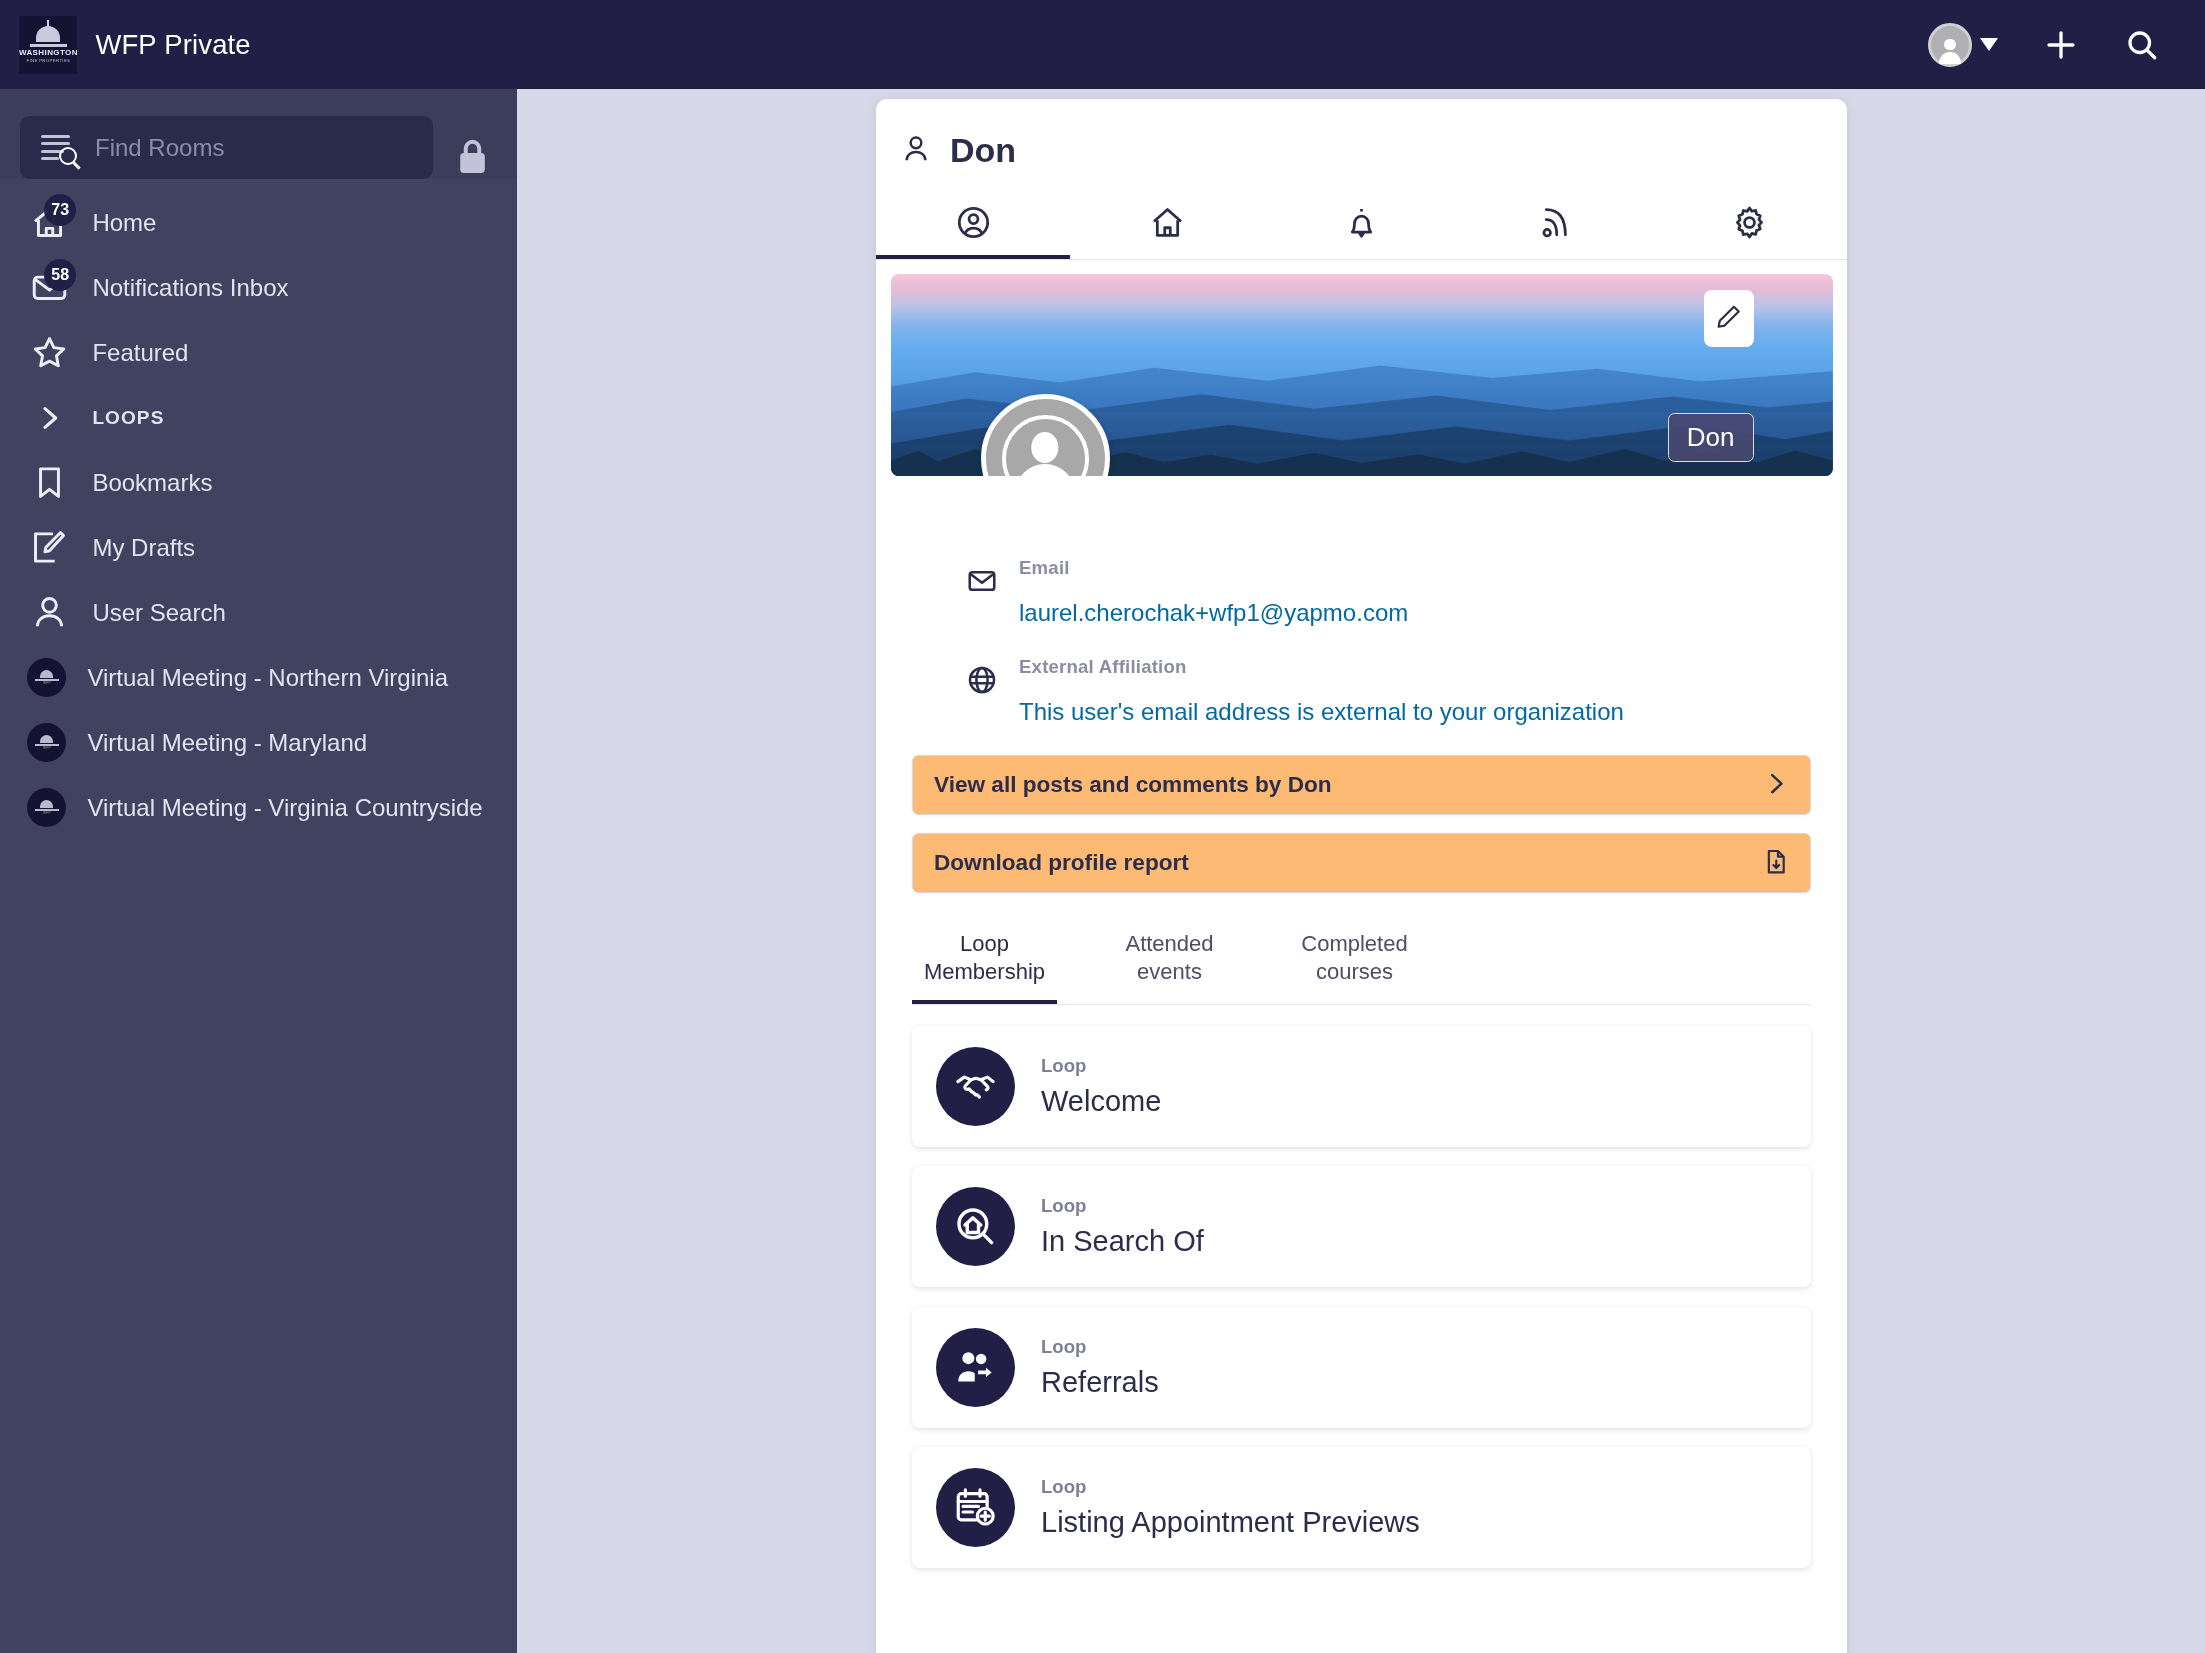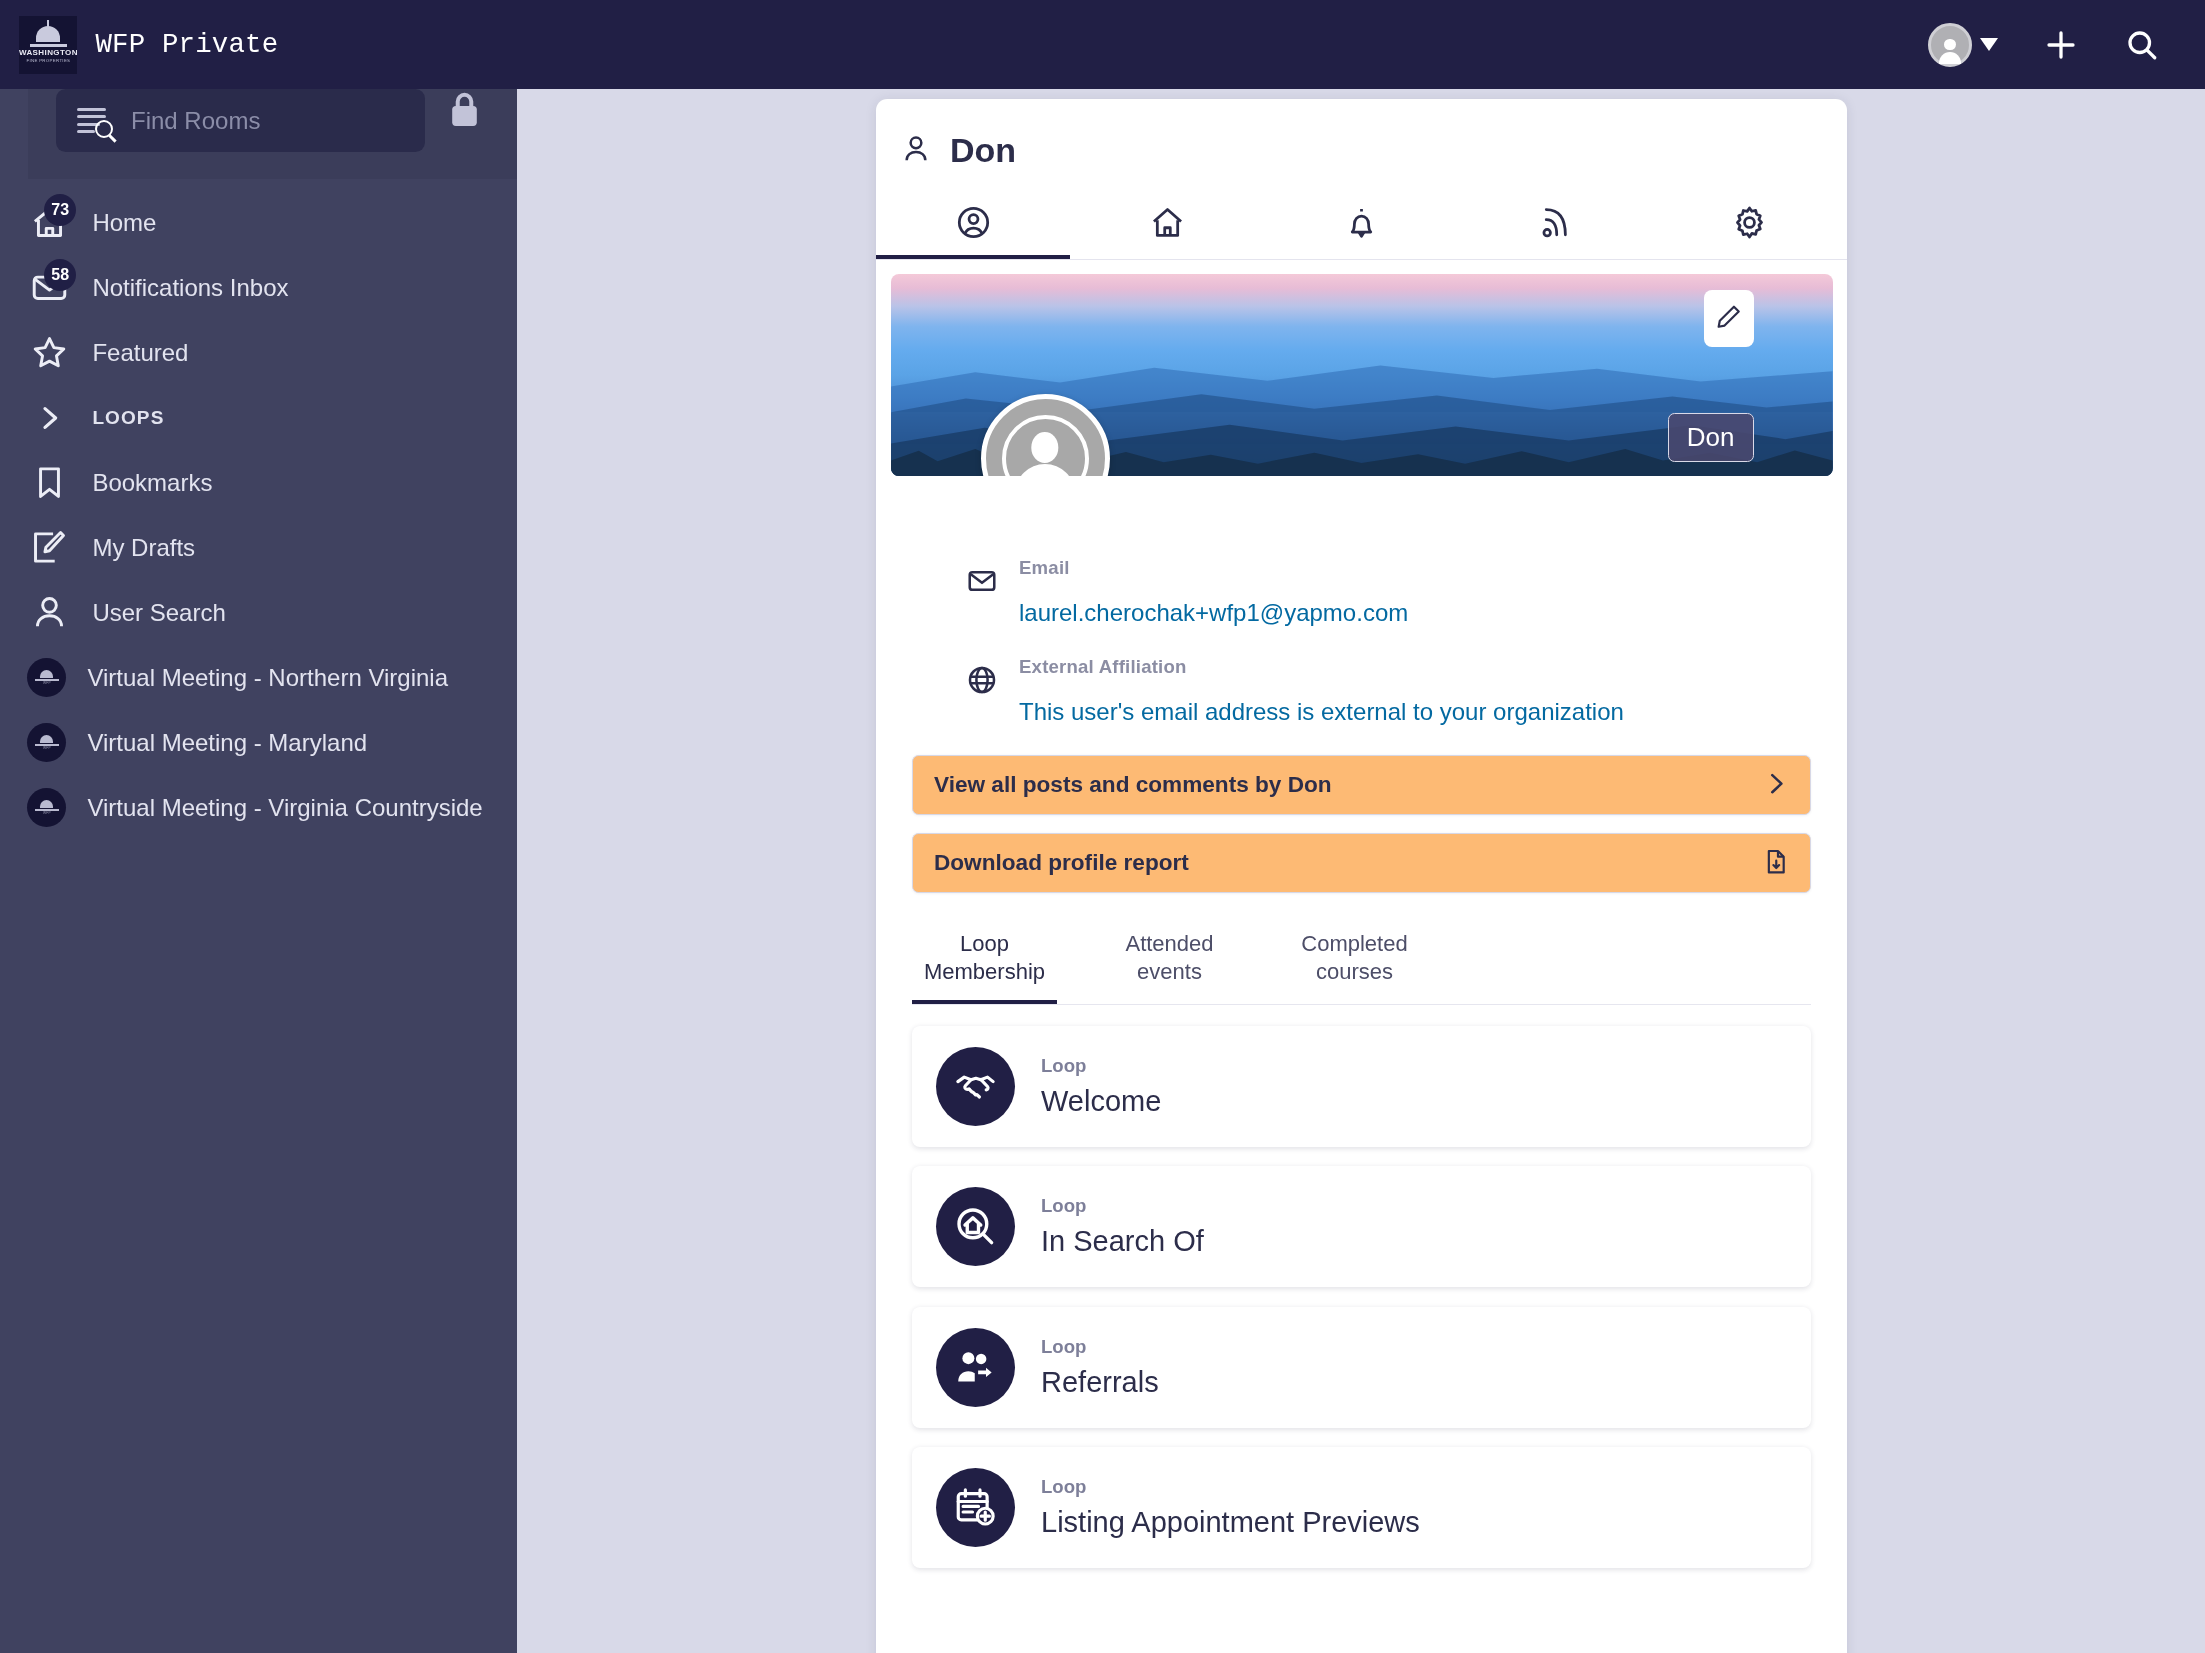--- a/index.html
+++ b/index.html
@@ -39,21 +39,21 @@
     width: 37px; height: 3.2px; background: #c9cadd; margin-top: 1.6px;
   }
   #brand-logo .wtxt {
     font-size: 8px; letter-spacing: 0.4px; color: #e8e8f2;
     font-weight: bold; margin-top: 2.4px; line-height: 1;
   }
   #brand-logo .wsub {
     font-size: 4.4px; letter-spacing: 0.3px; color: #b9bad0; margin-top: 1.6px; line-height: 1;
   }
   #brand-title {
-    color: #ffffff; font-size: 27.4px; margin-left: 18px; letter-spacing: 0.2px; font-family: Liberation Mono, monospace;
+    color: #ffffff; font-size: 27.4px; margin-left: 18px; letter-spacing: 0.2px;
   }
   #topbar-right {
     margin-left: auto; display: flex; align-items: center; gap: 45px; margin-right: 45px;
   }
   .avatar-chip { display: flex; align-items: center; gap: 8px; }
   .avatar-ring {
     width: 44px; height: 44px; border-radius: 50%;
     background: #b0b0b4; border: 3.2px solid #cfcfd4;
     display: flex; align-items: center; justify-content: center;
   }
@@ -69,23 +69,22 @@
   .ico-btn { color: #fff; display: flex; align-items: center; justify-content: center; }
 
   
   #sidebar {
     position: absolute; top: 89px; left: 0;
     width: 517px; height: 1564px;
     background: #404260;
     overflow: hidden;
   }
   #searchrow {
-    display: flex; align-items: flex-start; padding: 0 28px; height: 90px;
+    display: flex; align-items: flex-end; padding: 0 20px; height: 90px;
     background: #3b3d5a;
-    margin-left: 28px;
   }
   #searchbox {
     flex: 1; height: 63px; background: #2a2b4b; border-radius: 9.7px;
     display: flex; align-items: center; padding-left: 21px; gap: 18px;
   }
   .findrooms-icon { position: relative; width: 36px; height: 32px; flex: none; }
   .findrooms-icon i {
     position: absolute; left: 0; height: 3.2px; background: #c2c3d8; border-radius: 1.6px;
   }
   .findrooms-icon i:nth-child(1){ top: 3.2px;  width: 29px; }

